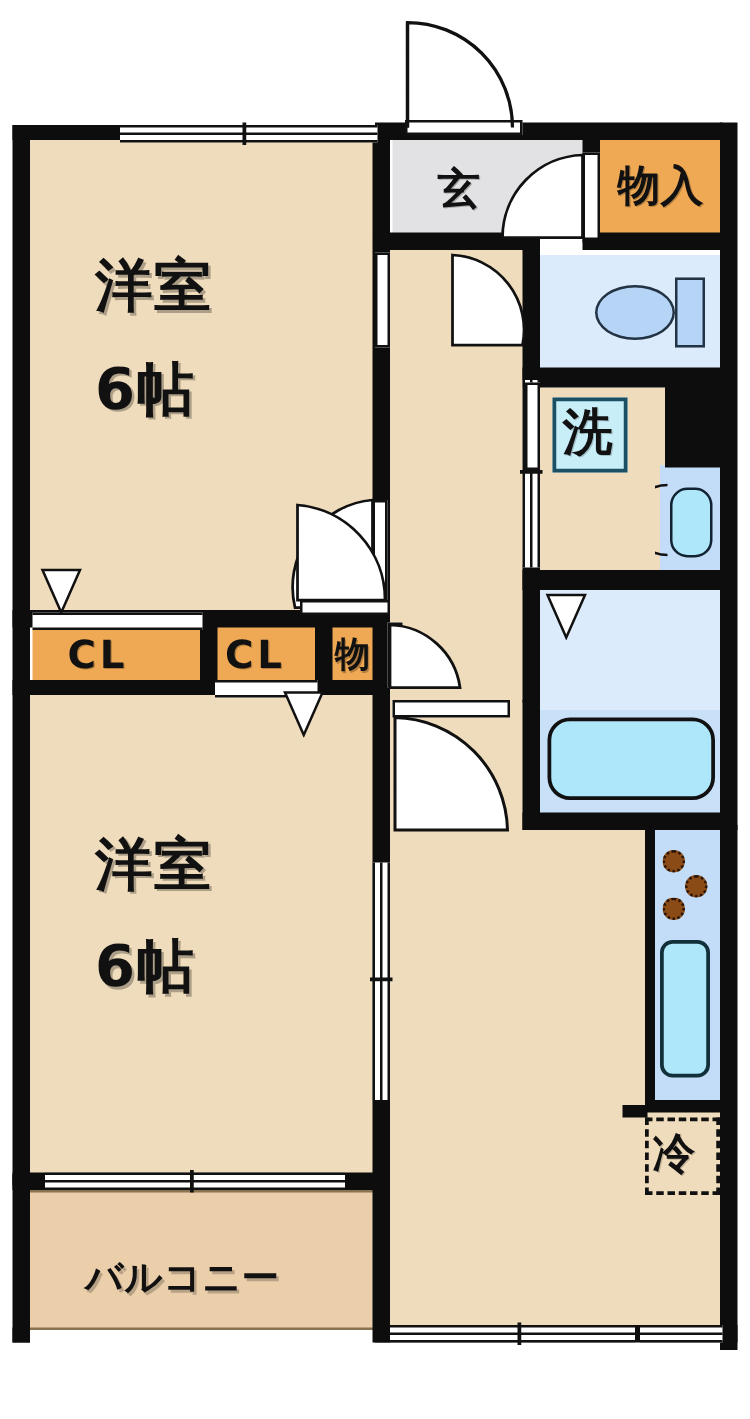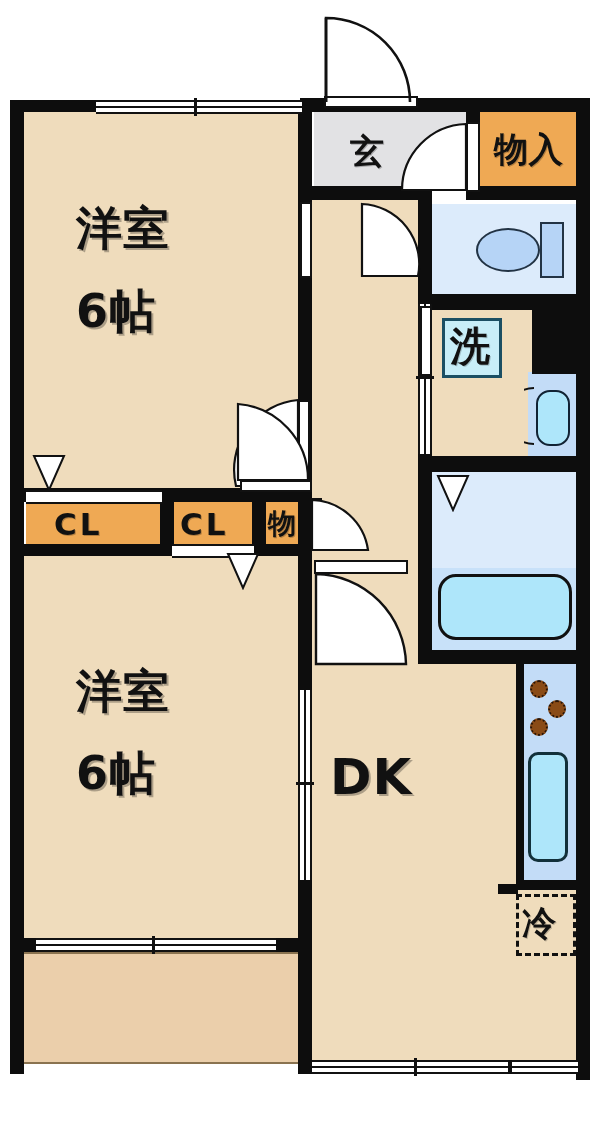--- a/index.html
+++ b/index.html
@@ -264,22 +264,22 @@
   <div class="fx ksink" style="left:528px;top:752px;width:40px;height:110px;"></div>
 
   <div class="fx fridge" style="left:516px;top:894px;width:60px;height:62px;"></div>
 
   <div class="lab lab-room" style="left:76px;top:205px;">洋室</div>
   <div class="lab lab-room-sub" style="left:76px;top:288px;">6帖</div>
 
   <div class="lab lab-room" style="left:76px;top:668px;">洋室</div>
   <div class="lab lab-room-sub" style="left:76px;top:750px;">6帖</div>
 
-  <div class="lab lab-dk" style="left:330px;top:752px;">DK</div>
-
+
+  <div class="lab lab-bal" style="left:68px;top:1008px;">バルコニー</div>
 
   <div class="lab lab-small" style="left:350px;top:134px;font-size:34px;">玄</div>
 
   <div class="lab lab-small" style="left:494px;top:132px;font-size:34px;">物入</div>
 
   <div class="lab lab-cl" style="left:54px;top:509px;">CL</div>
   <div class="lab lab-cl" style="left:180px;top:509px;">CL</div>
   <div class="lab lab-small" style="left:268px;top:510px;font-size:28px;">物</div>
 
   <div class="lab" style="left:450px;top:326px;font-size:40px;color:#111;text-shadow:1px 1px 0 rgba(0,0,0,.2);">洗</div>

